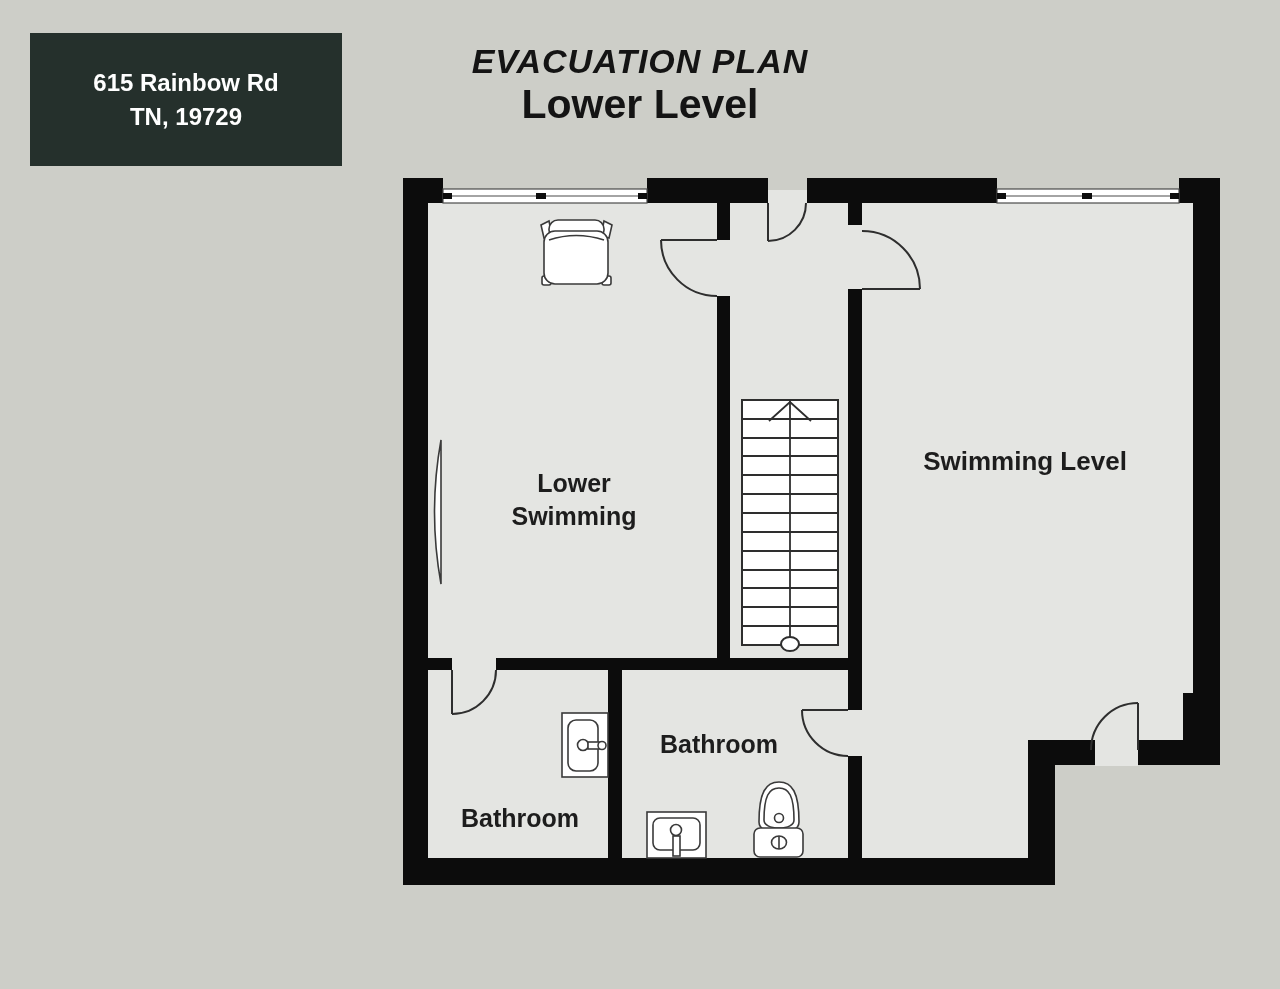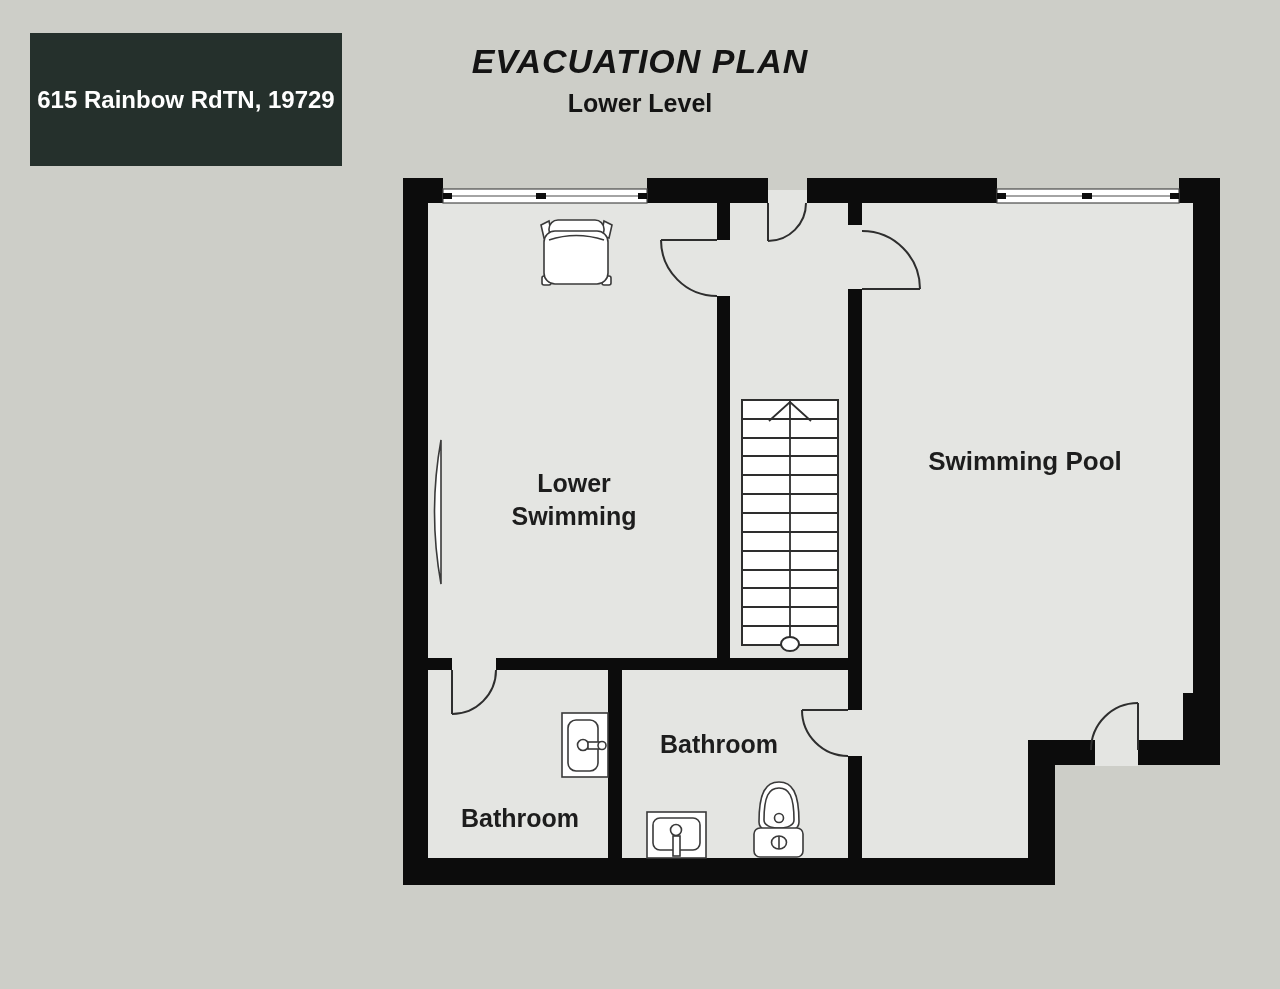--- a/index.html
+++ b/index.html
@@ -20,26 +20,26 @@
   .ln{stroke:var(--line);stroke-width:2;fill:none;}
   .stair-box{fill:#ffffff;stroke:var(--line);stroke-width:2;}
   .stair-ln{stroke:var(--line);stroke-width:1.8;fill:none;}
   .fx{fill:#ffffff;stroke:#3a3a3a;stroke-width:1.6;}
   .fxln{stroke:#3a3a3a;stroke-width:1.6;fill:none;}
 
   
   .address-box{
     position:absolute;left:30px;top:33px;width:312px;height:133px;
     background:var(--address-bg);color:var(--address-text);
-    display:flex;flex-direction:row;justify-content:center;align-items:center;
+    display:flex;flex-direction:column;justify-content:center;align-items:center;
     font-size:24px;font-weight:700;line-height:34px;text-align:center;
   }
   .title-block{position:absolute;left:640px;top:42px;transform:translateX(-50%);text-align:center;color:#141414;}
   .title-main{font-size:34px;font-weight:800;letter-spacing:1px;white-space:nowrap;font-style:italic;}
-  .title-sub{font-size:25px;font-weight:700;margin-top:8px;white-space:nowrap;}
+  .title-sub{font-size:41px;font-weight:700;white-space:nowrap;}
   .room-label{
     position:absolute;transform:translate(-50%,-50%);
     color:var(--label-text);font-size:25px;font-weight:700;
     text-align:center;white-space:nowrap;line-height:33px;
   }
   .room-label.pool{font-size:26px;}
 </style>
 </head>
 <body>
 
@@ -187,17 +187,17 @@
 
   <div class="title-block">
     <div class="title-main">EVACUATION PLAN</div>
     <div class="title-sub">Lower Level</div>
   </div>
 
   <div class="room-label" style="left:574px;top:500px;">
     <div>Lower</div>
     <div>Swimming</div>
   </div>
-  <div class="room-label pool" style="left:1025px;top:461px;">Swimming Pool</div>
+  <div class="room-label pool" style="left:1025px;top:461px;">Swimming Level</div>
   <div class="room-label" style="left:719px;top:744px;">Bathroom</div>
   <div class="room-label" style="left:520px;top:818px;">Bathroom</div>
 
 </div>
 
 </body></html>

